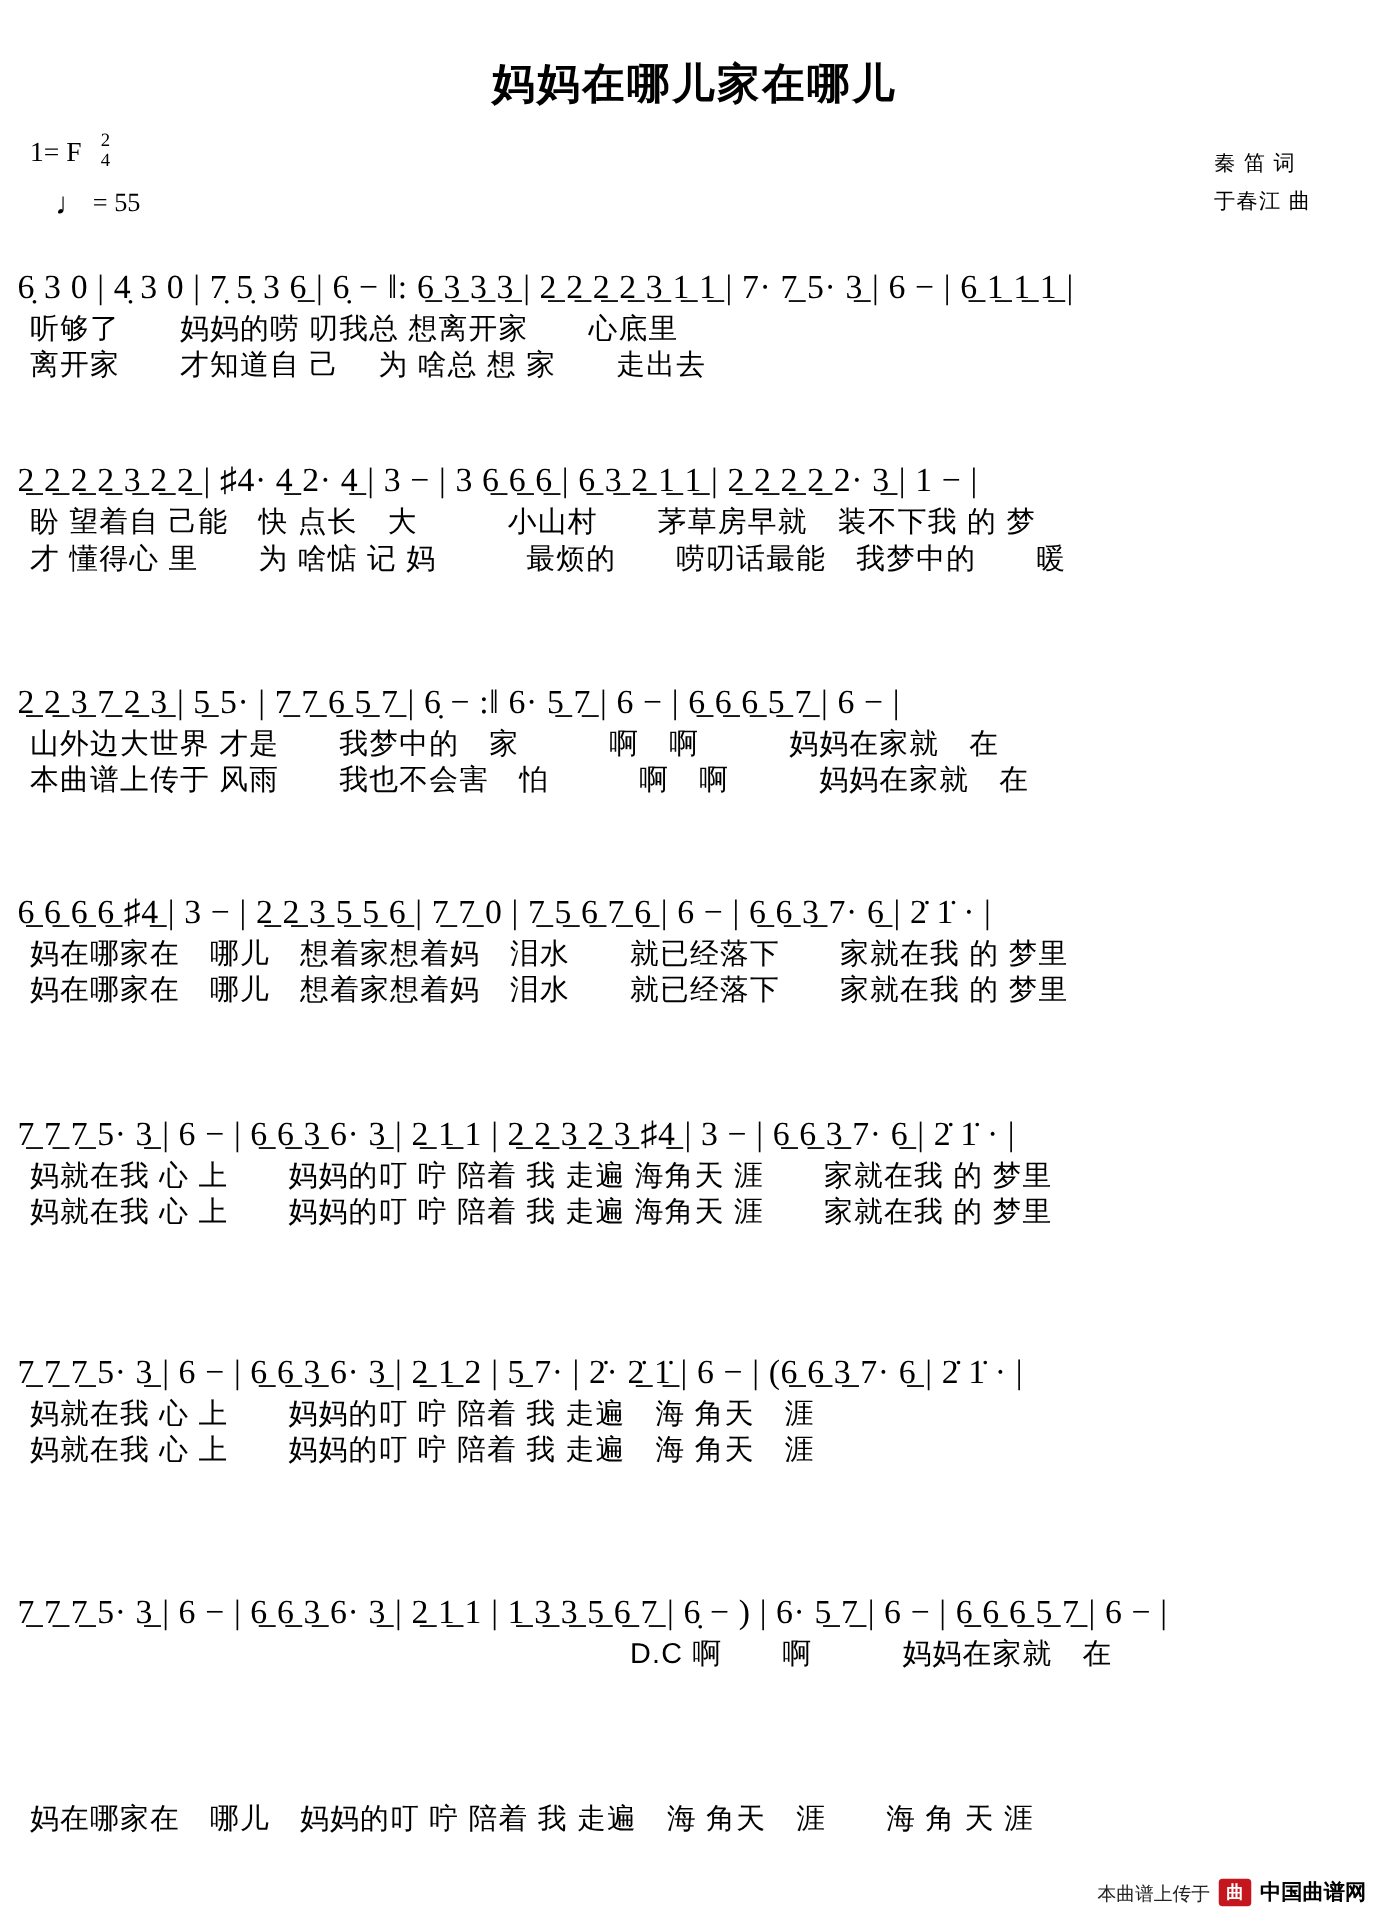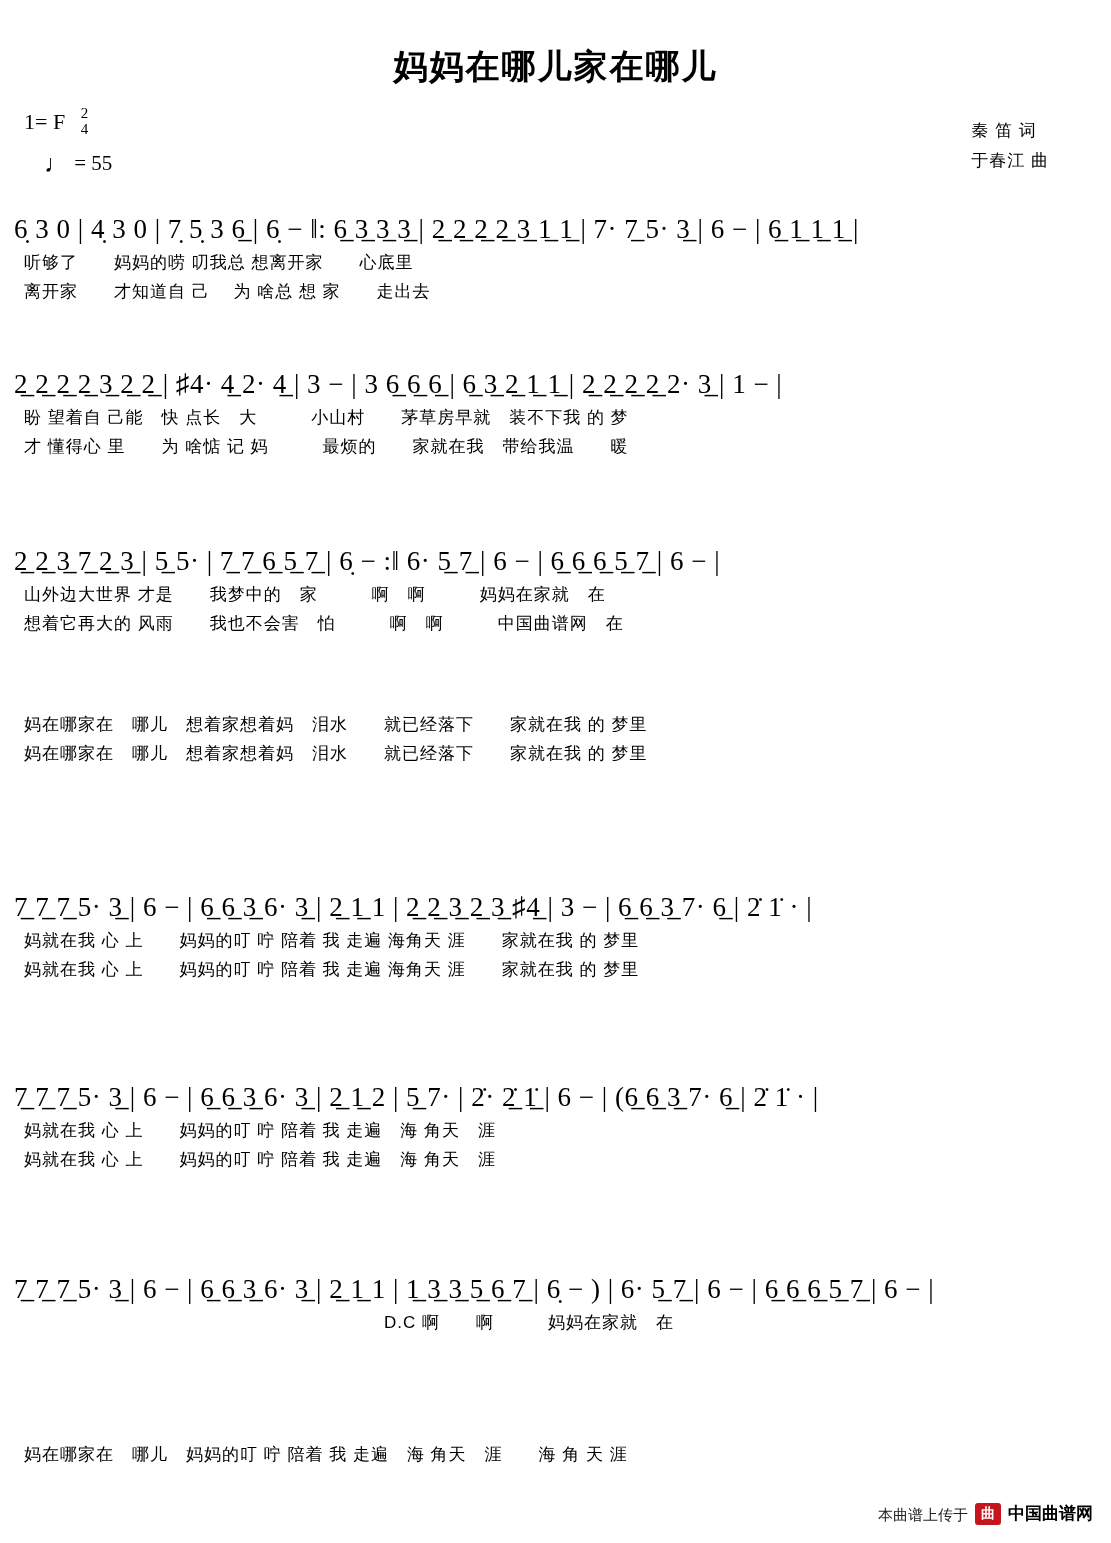--- a/index.html
+++ b/index.html
@@ -82,21 +82,21 @@
   .notes-row {
     font-family: "Liberation Serif", serif;
     font-size: 27px;
     letter-spacing: 0.5px;
     white-space: nowrap;
     height: 38px;
     line-height: 38px;
   }
   .lyric-row {
     font-family: "Liberation Sans", sans-serif;
-    font-size: 17px;
+    font-size: 23px;
     letter-spacing: 1px;
     white-space: nowrap;
     height: 29px;
     line-height: 29px;
     padding-left: 10px;
   }
   .uploader {
     position: absolute;
     right: 14px;
     bottom: 18px;
@@ -152,30 +152,31 @@
 
   <div class="system" style="top:210px">
     <div class="notes-row">6̣ 3  0 | 4̣ 3  0 | 7̣ 5̣ 3 6̲ | 6̣  −  ‖: 6̲ 3̲ 3̲ 3̲ | 2̲ 2̲ 2̲ 2̲ 3̲ 1̲ 1̲ | 7· 7̲ 5· 3̲ | 6  −  | 6̲ 1̲ 1̲ 1̲ |</div>
     <div class="lyric-row">听够了　　妈妈的唠 叨我总 想离开家　　心底里</div>
     <div class="lyric-row">离开家　　才知道自 己　 为 啥总 想 家　　走出去</div>
   </div>
 
   <div class="system" style="top:365px">
     <div class="notes-row">2̲ 2̲ 2̲ 2̲ 3̲ 2̲ 2̲ | ♯4· 4̲ 2· 4̲ | 3  −  | 3 6̲ 6̲ 6̲ | 6̲ 3̲ 2̲ 1̲ 1̲ | 2̲ 2̲ 2̲ 2̲ 2· 3̲ | 1  −  |</div>
     <div class="lyric-row">盼 望着自 己能　快 点长　大　　　小山村　　茅草房早就　装不下我 的 梦</div>
-    <div class="lyric-row">才 懂得心 里　　为 啥惦 记 妈　　　最烦的　　家就在我　带给我温　　暖</div>
+    <div class="lyric-row">才 懂得心 里　　为 啥惦 记 妈　　　最烦的　　唠叨话最能　我梦中的　　暖</div>
   </div>
 
   <div class="system" style="top:542px">
     <div class="notes-row">2̲ 2̲ 3̲ 7̲ 2̲ 3̲ | 5̲ 5· | 7̲ 7̲ 6̲ 5̲ 7̲ | 6̣  −  :‖ 6·  5̲ 7̲ | 6  −  | 6̲ 6̲ 6̲ 5̲ 7̲ | 6  −  |</div>
     <div class="lyric-row">山外边大世界 才是　　我梦中的　家　　　啊　啊　　　妈妈在家就　在</div>
-    <div class="lyric-row">想着它再大的 风雨　　我也不会害　怕　　　啊　啊　　　中国曲谱网　在</div>
+    <div class="lyric-row">本曲谱上传于 风雨　　我也不会害　怕　　　啊　啊　　　妈妈在家就　在</div>
   </div>
 
   <div class="system" style="top:710px">
+    <div class="notes-row">6̲ 6̲ 6̲ 6̲ ♯4̲ | 3  −  | 2̲ 2̲ 3̲ 5̲ 5̲ 6̲ | 7̲ 7̲ 0 | 7̲ 5̲ 6̲ 7̲ 6̲ | 6  −  | 6̲ 6̲ 3̲ 7· 6̲ | 2̇ 1̇ · |</div>
     <div class="lyric-row">妈在哪家在　哪儿　想着家想着妈　泪水　　就已经落下　　家就在我 的 梦里</div>
     <div class="lyric-row">妈在哪家在　哪儿　想着家想着妈　泪水　　就已经落下　　家就在我 的 梦里</div>
   </div>
 
   <div class="system" style="top:888px">
     <div class="notes-row">7̲ 7̲ 7̲ 5· 3̲ | 6  −  | 6̲ 6̲ 3̲ 6· 3̲ | 2̲ 1̲ 1 | 2̲ 2̲ 3̲ 2̲ 3̲ ♯4̲ | 3  −  | 6̲ 6̲ 3̲ 7· 6̲ | 2̇ 1̇ · |</div>
     <div class="lyric-row">妈就在我 心 上　　妈妈的叮 咛 陪着 我 走遍 海角天 涯　　家就在我 的 梦里</div>
     <div class="lyric-row">妈就在我 心 上　　妈妈的叮 咛 陪着 我 走遍 海角天 涯　　家就在我 的 梦里</div>
   </div>
 

